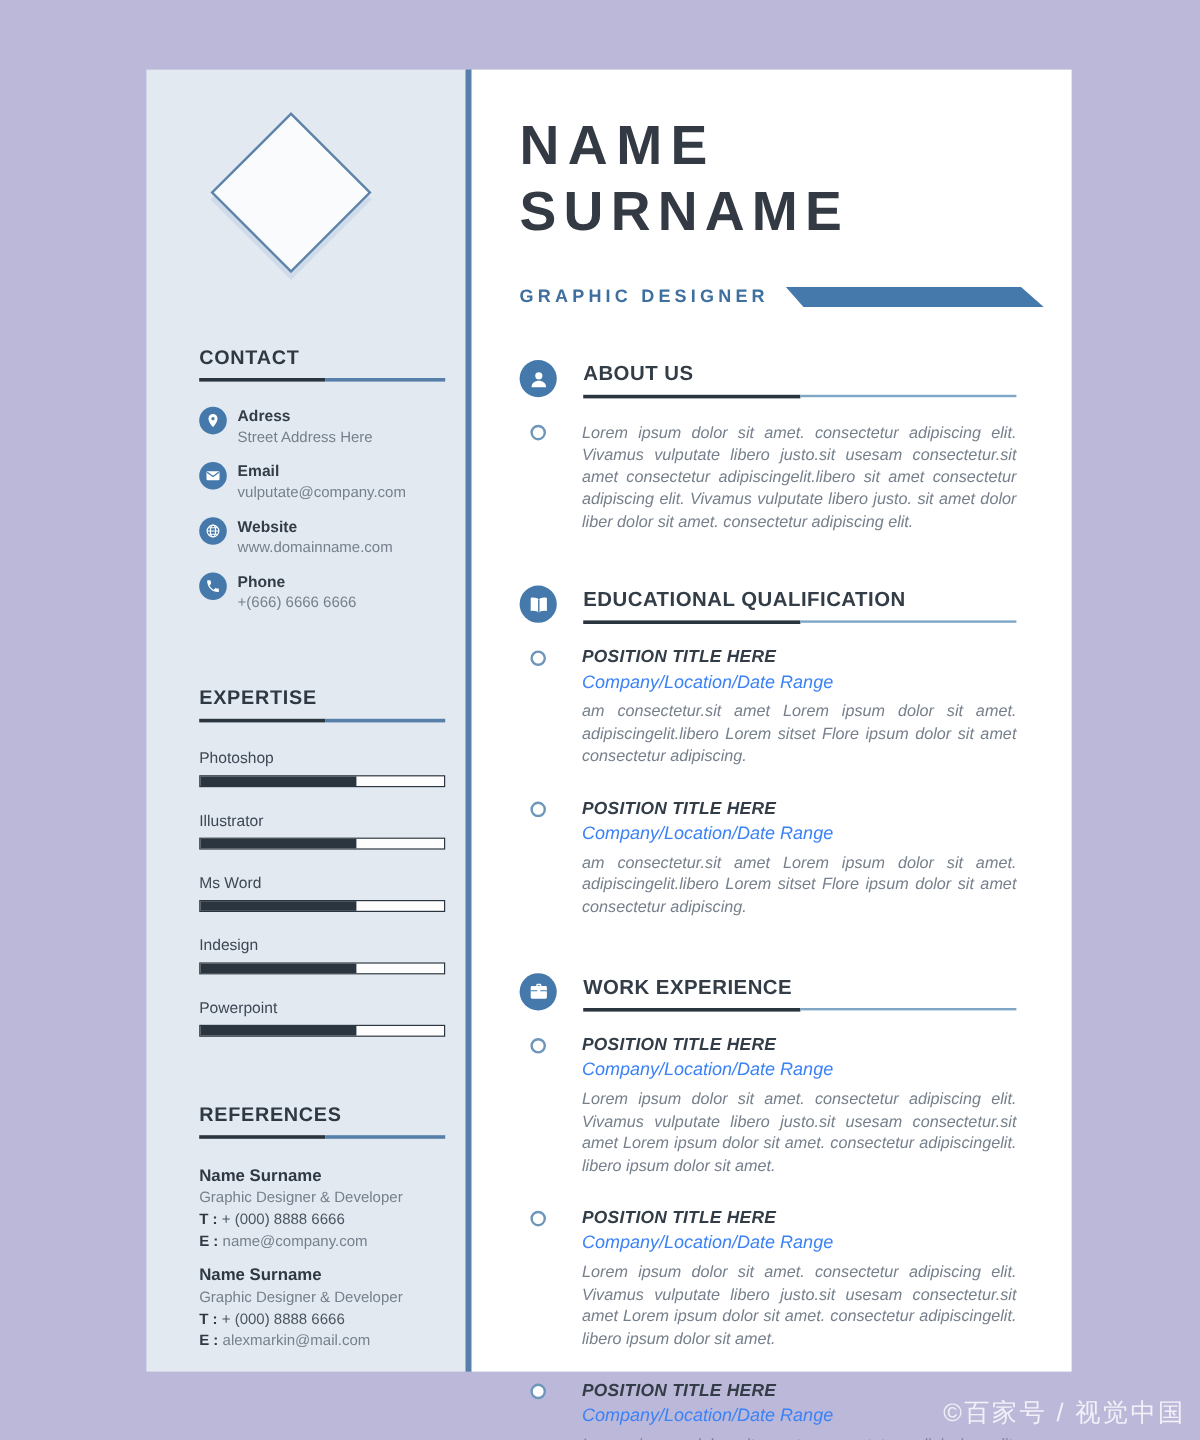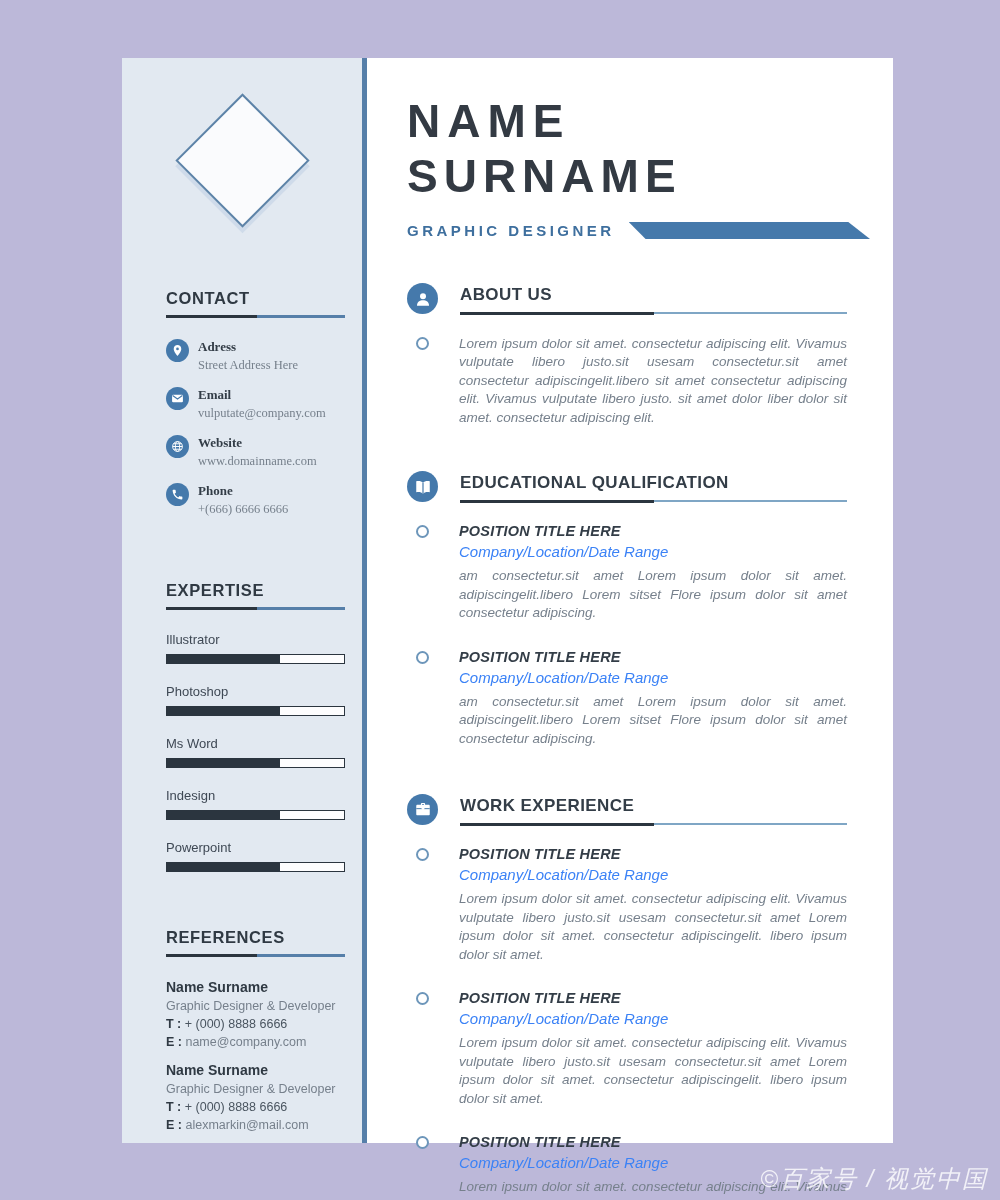--- a/index.html
+++ b/index.html
@@ -10,40 +10,40 @@
     position: relative;
     overflow: hidden;
   }
   .page {
     position: absolute; left: 122px; top: 58px;
     width: 771px; height: 1085px;
     display: flex;
   }
   
   .sidebar {
-    width: 240px; background: #e2e9f1;
+    width: 266px; background: #e2e9f1;
     padding: 0 17px 0 44px;
   }
   .divider { width: 5px; background: #567fa9; }
   .logo-diamond {
     width: 95px; height: 95px;
     margin: 55px 0 0 29px;
     transform: rotate(45deg);
     background: #fafbfd;
     border: 2px solid #5d83a8;
     box-shadow: 4px 4px 0 rgba(173,196,220,0.35);
   }
   .side-heading { font-size: 16.5px; font-weight: 800; letter-spacing: 0.6px; color: #2f3943; }
   .side-rule { margin-top: 7px; height: 3px; display: flex; align-items: flex-start; }
   .side-rule .dark { width: 51%; height: 3px; background: #2b353f; }
   .side-rule .blue { flex: 1; height: 2.5px; background: #567fa9; }
 
   .contact-block { margin-top: 81px; }
   .contact-list { margin-top: 21px; }
-  .contact-item { display: flex; margin-bottom: 14px; font-family: Liberation Serif, serif; }
+  .contact-item { display: flex; margin-bottom: 14px; }
   .ci-icon {
     flex: 0 0 23px; width: 23px; height: 23px; border-radius: 50%;
     background: #4579ab; display: flex; align-items: center; justify-content: center;
   }
   .ci-icon svg { width: 13px; height: 13px; }
   .ci-text { margin-left: 9px; }
   .ci-label { font-size: 13px; font-weight: 700; color: #333d47; }
   .ci-value { font-size: 12.5px; color: #76808c; margin-top: 3px; }
 
   .expertise-block { margin-top: 64px; }
@@ -63,21 +63,21 @@
   .ref-role { font-size: 12.5px; color: #76808c; margin-top: 4px; }
   .ref-line { font-size: 12.5px; color: #4a5560; margin-top: 4px; }
   .ref-line .lbl { font-weight: 800; color: #2f3943; }
   .ref-line .muted { color: #76808c; }
 
   
   .main { flex: 1; background: #ffffff; padding: 0 46px 0 40px; }
   .main-header { margin-top: 40px; }
   .name { font-size: 46px; font-weight: 800; letter-spacing: 7px; color: #333a43; line-height: 1; }
   .surname { font-size: 46px; font-weight: 700; letter-spacing: 6px; color: #333a43; line-height: 1; margin-top: 9px; }
-  .title-row { display: flex; align-items: center; margin-top: 23px; }
+  .title-row { display: flex; align-items: center; margin-top: 40px; }
   .job-title { font-size: 15px; font-weight: 700; letter-spacing: 3.5px; color: #3e6f9e; white-space: nowrap; }
   .banner {
     flex: 1; height: 17px; margin-left: 14px; margin-right: -23px;
     background: #4579ab;
     clip-path: polygon(0 0, 91% 0, 100% 100%, 7% 100%);
   }
 
   .section { }
   .sec-about { margin-top: 44px; }
   .sec-education { margin-top: 44px; }
@@ -106,23 +106,22 @@
   .entry-title { font-size: 14.5px; font-weight: 800; letter-spacing: 0.2px; color: #333d47; }
   .entry-meta { font-size: 15px; color: #3b82f6; margin-top: 4px; }
   .entry-text {
     font-size: 13.5px; color: #76808c; margin-top: 7px;
     line-height: 1.37; text-align: justify;
   }
   .about-text { margin-top: 0; }
 
   .watermark {
     position: absolute; right: 12px; top: 1163px;
-    font-size: 24px; letter-spacing: 2px;
+    font-size: 21px; letter-spacing: 2px;
     color: rgba(255,255,255,0.8);
-    font-style: italic;
   }
 </style>
 </head>
 <body>
 
 <div class="page">
 
   <aside class="sidebar">
     <div class="logo-diamond"></div>
 
@@ -184,27 +183,27 @@
     </div>
 
     <div class="expertise-block">
       <div class="side-heading">EXPERTISE</div>
       <div class="side-rule">
           <div class="dark"></div>
           <div class="blue"></div>
         </div>
       <div class="skill-list">
         <div class="skill">
+          <div class="skill-name">Photoshop</div>
+          <div class="skill-bar">
+              <div class="skill-fill" style="width: 64%;"></div>
+            </div>
+        </div>
+        <div class="skill">
           <div class="skill-name">Illustrator</div>
-          <div class="skill-bar">
-              <div class="skill-fill" style="width: 64%;"></div>
-            </div>
-        </div>
-        <div class="skill">
-          <div class="skill-name">Photoshop</div>
           <div class="skill-bar">
               <div class="skill-fill" style="width: 64%;"></div>
             </div>
         </div>
         <div class="skill">
           <div class="skill-name">Ms Word</div>
           <div class="skill-bar">
               <div class="skill-fill" style="width: 64%;"></div>
             </div>
         </div>

